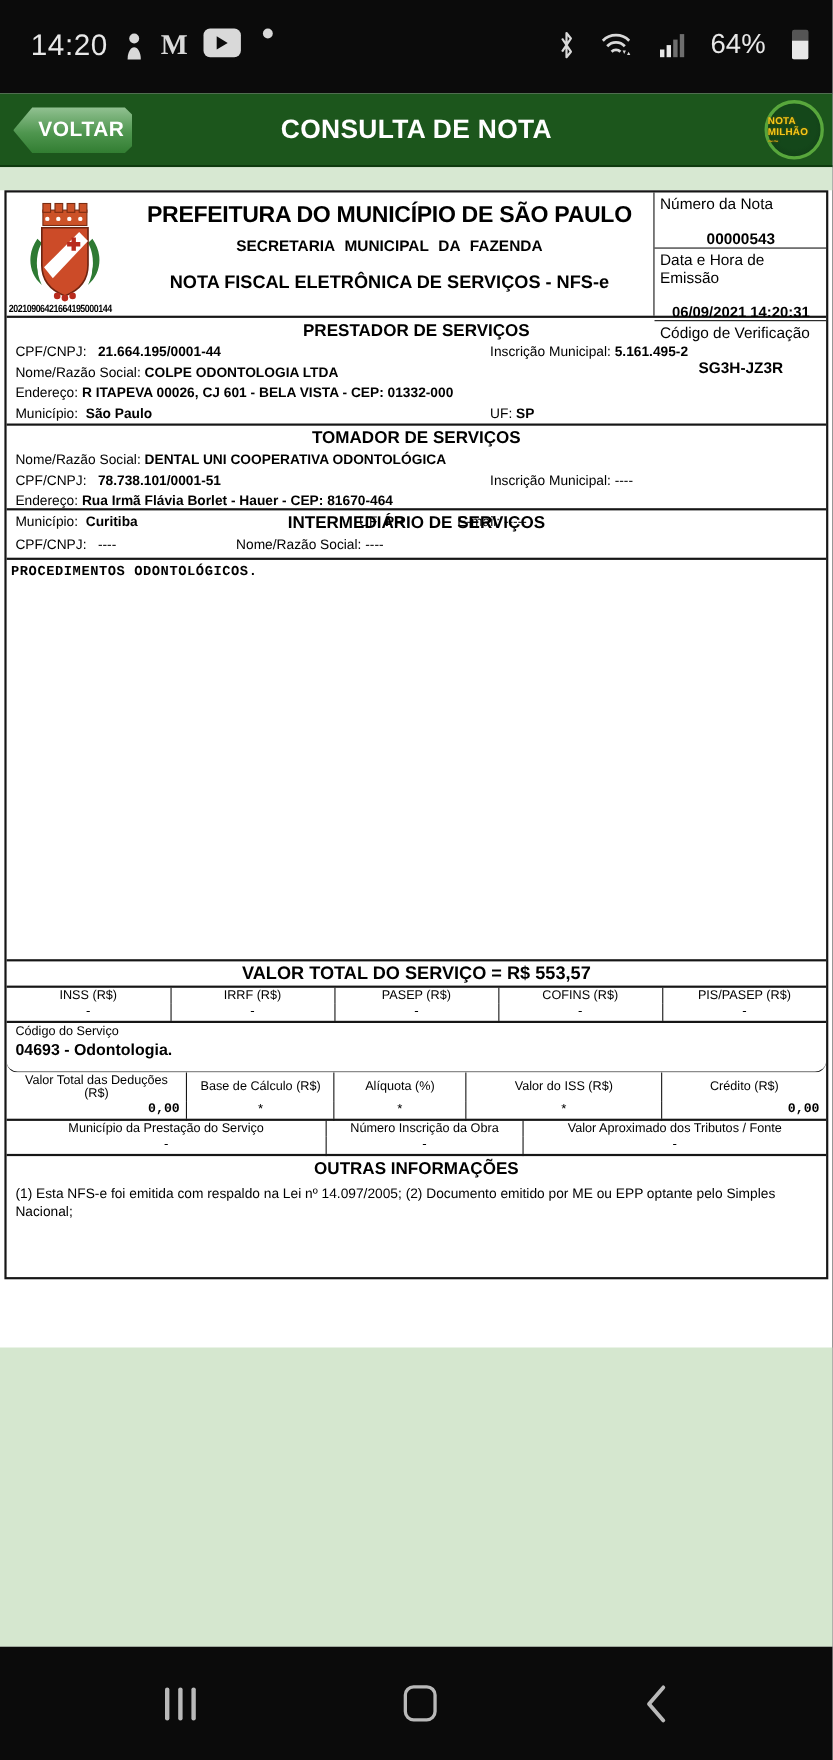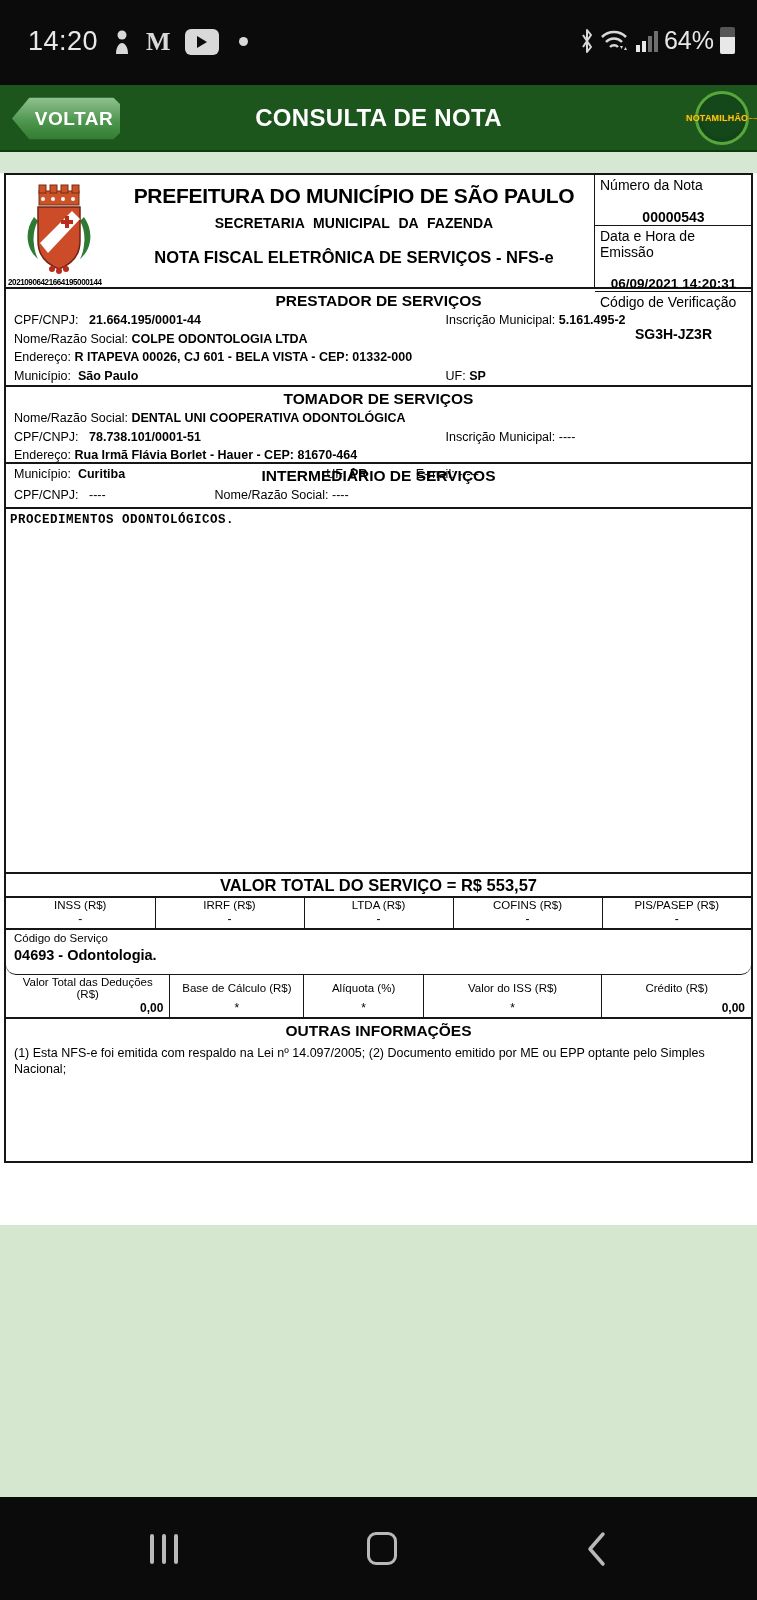--- a/index.html
+++ b/index.html
@@ -2,44 +2,44 @@
 <html><head>
 <meta charset="utf-8">
 <style>
   * { margin:0; padding:0; box-sizing:border-box; }
   html,body { background:#222; }
   body { font-family:"Liberation Sans", sans-serif; }
   .screen { position:relative; width:757px; height:1600px; margin:0 auto; background:#fff; overflow:hidden; }
 
   
   .status-bar { position:absolute; top:0; left:0; width:757px; height:85px; background:#0b0b0b; color:#e8e8e8; }
-  .sb-left { position:absolute; left:28px; top:26px; display:flex; align-items:center; gap:14px; }
+  .sb-left { position:absolute; left:28px; top:26px; display:flex; gap:14px; }
   .sb-time { font-size:27px; letter-spacing:0.5px; }
-  .sb-right { position:absolute; right:22px; top:26px; display:flex; align-items:center; gap:6px; }
+  .sb-right { position:absolute; right:22px; top:26px; display:flex; align-items:center; gap:24px; }
   .sb-batt-pct { font-size:25px; }
   .sb-icon { display:inline-flex; align-items:center; }
   .yt-badge { width:34px; height:26px; background:#d9d9d9; border-radius:6px; display:flex; align-items:center; justify-content:center; }
   .yt-badge .tri { width:0; height:0; border-left:10px solid #0b0b0b; border-top:6px solid transparent; border-bottom:6px solid transparent; }
   .gmail-m { font-size:26px; font-weight:bold; color:#d9d9d9; font-family:"Liberation Serif", serif; }
   .notif-dot { width:9px; height:9px; border-radius:50%; background:#d9d9d9; margin-left:6px; }
   .sig-bars { display:flex; align-items:flex-end; gap:2px; height:22px; }
   .sig-bars i { width:4px; background:#9a9a9a; display:block; }
   .battery { width:15px; height:27px; border-radius:2px; background:#555; position:relative; overflow:hidden; }
   .battery:before { content:""; position:absolute; left:0; bottom:0; width:100%; height:62%; background:#e8e8e8; }
 
   
   .app-header { position:absolute; top:85px; left:0; width:757px; height:67px; background:#1c561c; border-bottom:2px solid #0e3a0e; }
   .voltar-btn { position:absolute; left:12px; top:11px; width:108px; height:45px; border:none; cursor:pointer;
     background:linear-gradient(#96c496,#4f964f 55%,#2f7b2f); color:#fff; font-weight:bold; font-size:19px;
     font-family:"Liberation Sans", sans-serif; clip-path:polygon(0 50%, 16% 4%, 94% 4%, 100% 18%, 100% 82%, 94% 96%, 16% 96%);
     padding-left:16px; letter-spacing:0.5px; }
   .header-title { position:absolute; left:0; right:0; top:19px; text-align:center; color:#fff; font-weight:bold; font-size:24px; letter-spacing:0.3px; }
   .nota-milhao { position:absolute; right:8px; top:6px; width:54px; height:54px; border-radius:50%;
     background:radial-gradient(circle at 50% 45%, #14471a 55%, #0f3a14 100%); border:3px solid #58a73c;
-    display:flex; flex-direction:row; align-items:center; justify-content:center; }
+    display:flex; flex-direction:column; justify-content:center; }
   .nota-milhao span { color:#f4c718; font-weight:bold; font-size:9px; line-height:10px; letter-spacing:0.2px; text-shadow:0 0 2px #7a5b00; }
   .nota-milhao .squig { color:#d9a816; font-size:8px; line-height:7px; }
 
   .green-strip { position:absolute; top:152px; left:0; width:757px; height:21px; background:#d7e8d2; }
   .green-block { position:absolute; top:1225px; left:0; width:757px; height:272px; background:#d5e7cf; }
 
   
   .invoice { position:absolute; top:173px; left:4px; width:749px; height:990px; background:#fff; border:2px solid #161616; display:flex; flex-direction:column; color:#000; }
 
   .inv-header { height:112px; display:flex; position:relative; flex:none; }
@@ -73,21 +73,21 @@
   table.grid td:last-child { border-right:none; }
   table.grid tr.vals td { font-size:12px; padding:0 6px 2px; }
   .tax-table { border-bottom:2px solid #161616; }
   .tax-table tr.vals td { height:17px; }
 
   .codigo-blk { height:45px; flex:none; padding:2px 8px 0; border-bottom:1px solid #161616;border-radius:10px; }
   .codigo-lbl { font-size:11.5px; }
   .codigo-val { font-size:14.5px; font-weight:bold; margin-top:3px; }
 
   .deducoes-table { border-bottom:2px solid #161616; }
-  .deducoes-table td.right { text-align:right; font-weight:bold; }
+  .deducoes-table td.right { text-align:right; font-weight:bold;font-family:Liberation Mono, monospace; }
   .local-table { border-bottom:2px solid #161616; }
 
   .outras { flex:1; }
   .outras-body { font-size:12.5px; padding:2px 8px; white-space:normal; line-height:16px; }
 
   
   .nav-bar { position:absolute; top:1497px; left:0; width:757px; height:103px; background:#0b0b0b; display:flex; align-items:center; justify-content:space-between; padding:0 150px; }
   .nav-btn { background:none; border:none; cursor:pointer; display:flex; align-items:center; justify-content:center; }
   .recents { display:flex; gap:8px; }
   .recents i { width:4px; height:30px; background:#b9b9b9; border-radius:2px; display:block; }
@@ -279,21 +279,21 @@
       <div class="disc-body">PROCEDIMENTOS ODONTOLÓGICOS.</div>
     </div>
 
     <div class="valor-band">VALOR TOTAL DO SERVIÇO = R$ 553,57</div>
 
     <table class="grid tax-table">
       <tbody>
           <tr>
         <td style="width:20%">INSS (R$)</td>
         <td style="width:20%">IRRF (R$)</td>
-        <td style="width:20%">LTDA (R$)</td>
+        <td style="width:20%">PASEP (R$)</td>
         <td style="width:20%">COFINS (R$)</td>
         <td style="width:20%">PIS/PASEP (R$)</td>
       </tr>
       <tr class="vals">
         <td>-</td>
         <td>-</td>
         <td>-</td>
         <td>-</td>
         <td>-</td>
       </tr>
@@ -317,20 +317,34 @@
       <tr class="vals">
         <td class="right">0,00</td>
         <td>*</td>
         <td>*</td>
         <td>*</td>
         <td class="right">0,00</td>
       </tr>
     </tbody>
       </table>
 
+    <table class="grid local-table">
+      <tbody>
+          <tr>
+        <td style="width:39%">Município da Prestação do Serviço</td>
+        <td style="width:24%">Número Inscrição da Obra</td>
+        <td style="width:37%">Valor Aproximado dos Tributos / Fonte</td>
+      </tr>
+      <tr class="vals">
+        <td>-</td>
+        <td>-</td>
+        <td>-</td>
+      </tr>
+    </tbody>
+      </table>
 
     <div class="outras">
       <div class="sec-title">OUTRAS INFORMAÇÕES</div>
       <div class="outras-body">(1) Esta NFS-e foi emitida com respaldo na Lei nº 14.097/2005; (2) Documento emitido por ME ou EPP optante pelo Simples Nacional;</div>
     </div>
 
   </div>
 
   <div class="green-block"></div>
 

